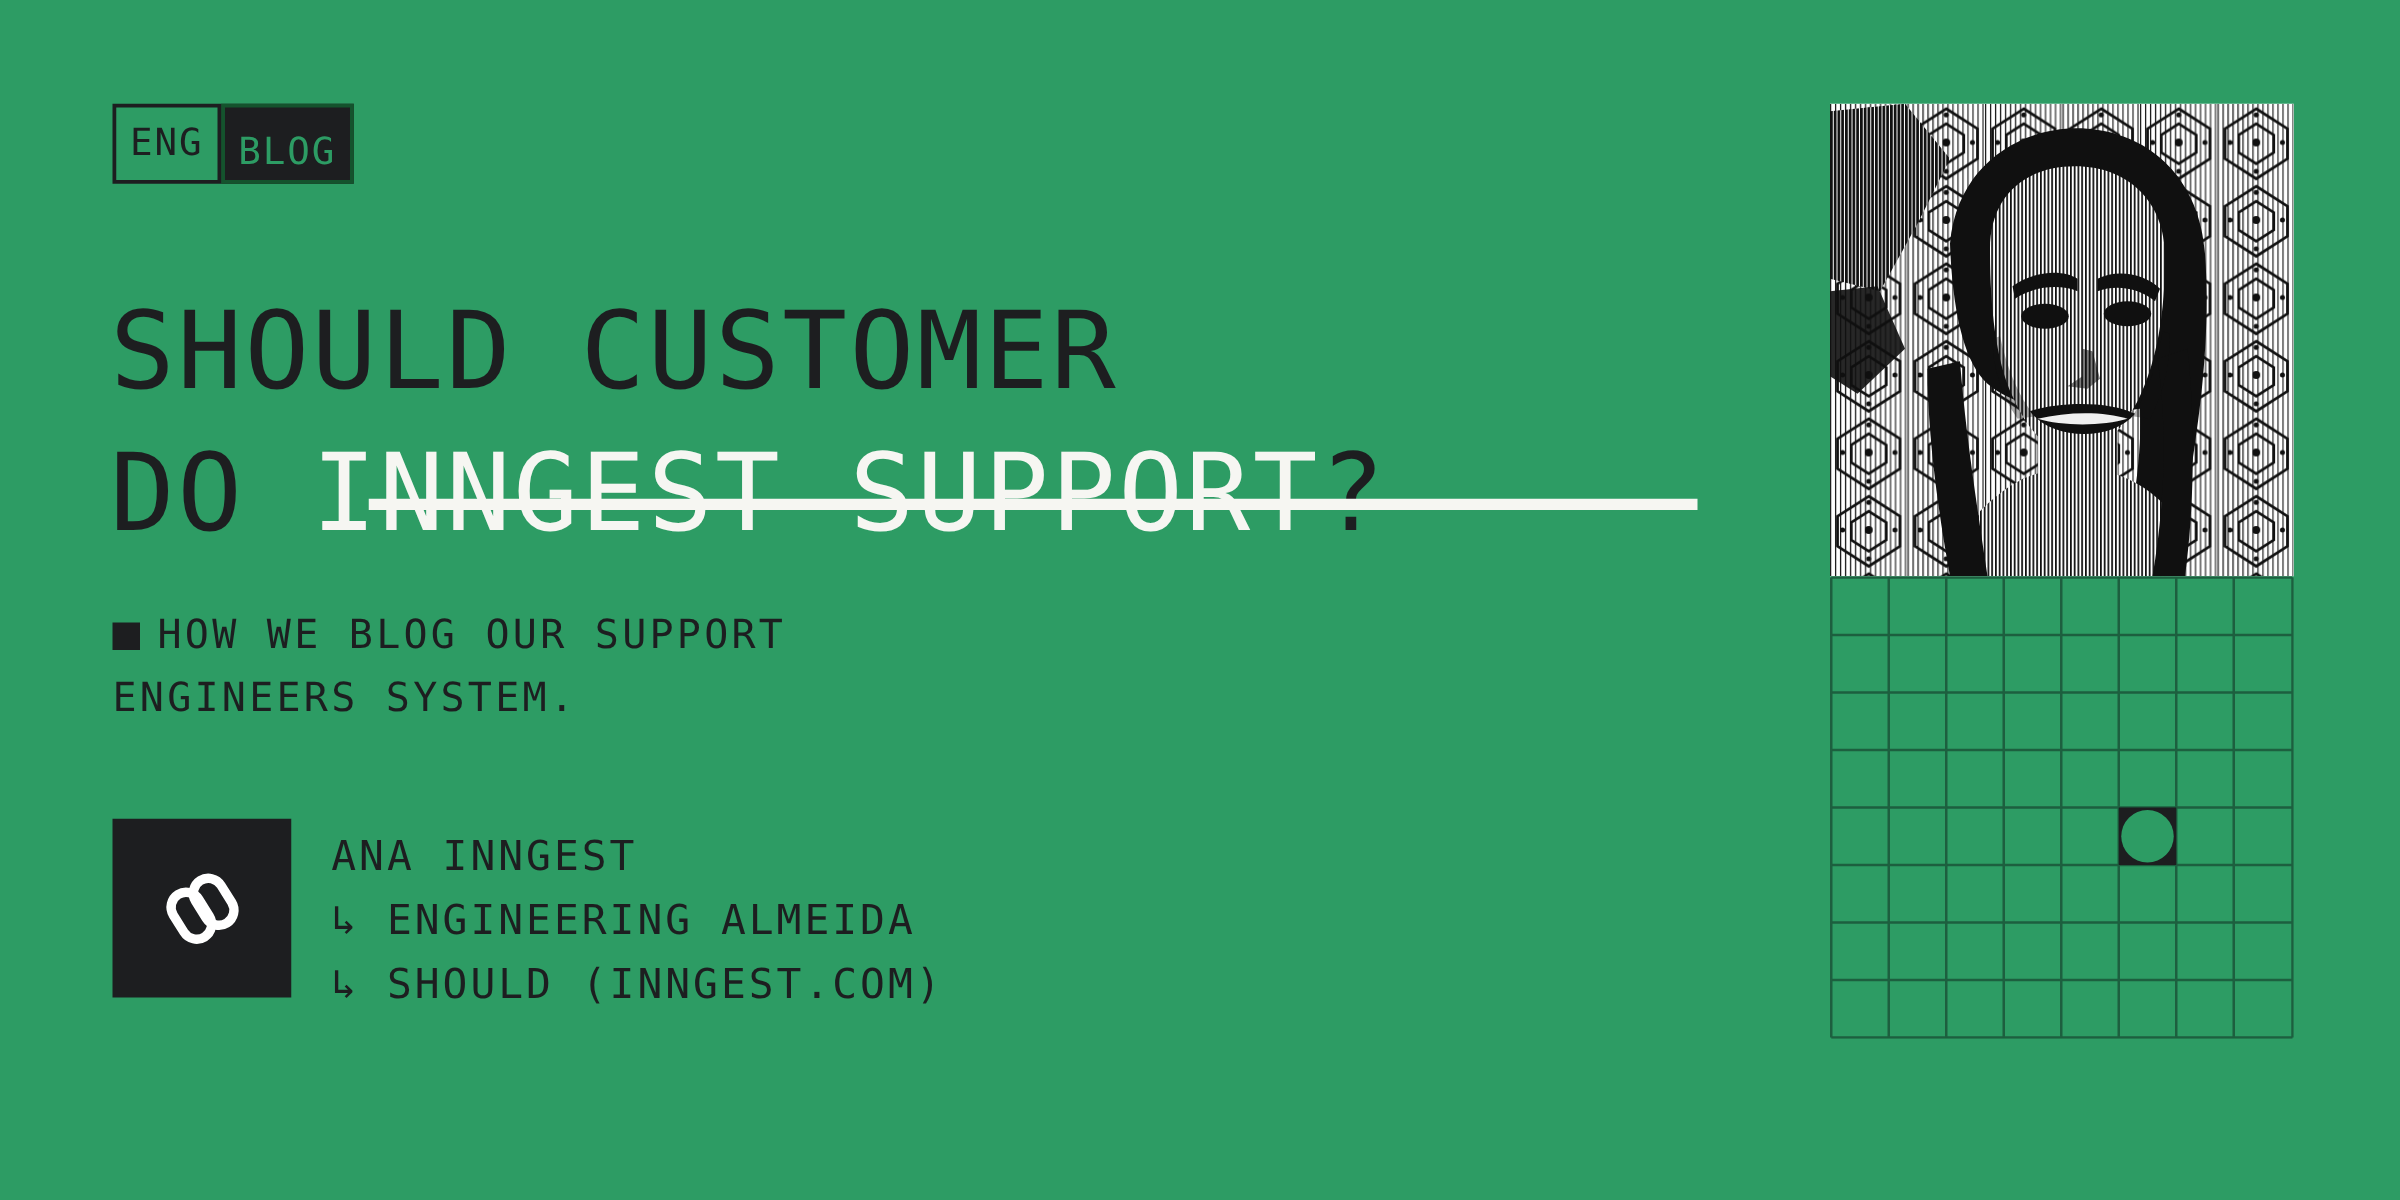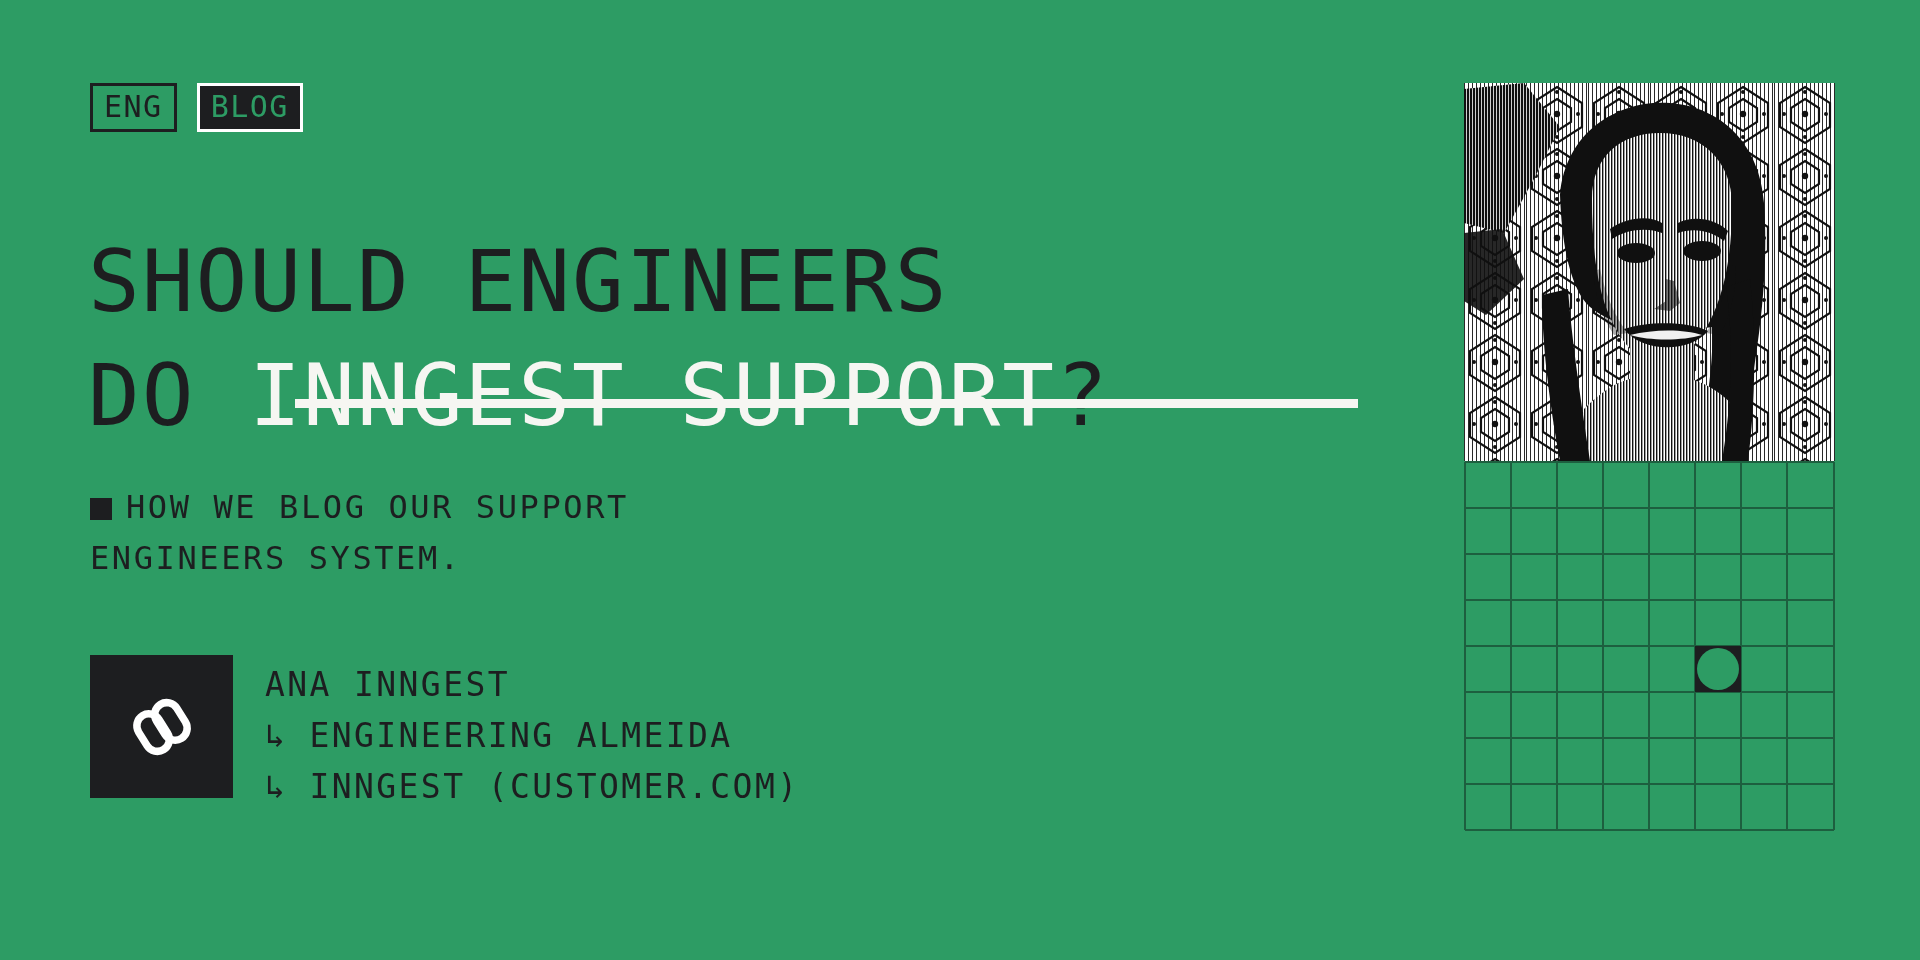--- a/index.html
+++ b/index.html
@@ -17,43 +17,43 @@
     font-family: "DejaVu Sans Mono", "Liberation Mono", monospace;
   }
 
   
   .badge-row {
     position: absolute;
     left: 90px;
     top: 83px;
     display: flex;
     align-items: stretch;
-    gap: 20px;
+    gap: 0;
   }
   .badge {
     font-family: "DejaVu Sans Mono", "Liberation Mono", monospace;
     font-size: 30px;
     letter-spacing: 1.5px;
     line-height: 1;
     padding: 9px 11px 10px 11px;
     display: inline-flex;
     align-items: center;
     justify-content: center;
   }
   .badge-eng {
     background: transparent;
     color: #1d1e20;
     border: 3px solid #1d1e20;
     padding: 6px 11px 7px 11px;
   }
   .badge-blog {
     background: #1d1e20;
     color: #2d9c64;
-    border: 3px solid #ffffff;
-    padding: 6px 11px 7px 11px;
+    border: 3px solid #14532d;
+    padding: 21px 11px 7px 11px;
   }
 
   
   .title {
     position: absolute;
     left: 88px;
     top: 166px;
     font-family: "DejaVu Sans Mono", "Liberation Mono", monospace;
     font-size: 86px;
     line-height: 114px;
@@ -148,40 +148,40 @@
 </head>
 <body>
 
 <div id="stage">
 
   <div class="badge-row">
     <span class="badge badge-eng">ENG</span>
     <span class="badge badge-blog">BLOG</span>
   </div>
 
-  <h1 class="title"><span>SHOULD ENGINEERS</span>
+  <h1 class="title"><span>SHOULD CUSTOMER</span>
 <span>DO </span><span class="hl">INNGEST SUPPORT</span><span>?</span></h1>
   <div class="title-underline"></div>
 
   <div class="subtitle">
     <span class="bullet-sq"></span><span>HOW WE BLOG OUR SUPPORT</span><br><span>ENGINEERS SYSTEM.</span>
   </div>
 
   <div class="author">
     <div class="author-logo">
       <svg width="86" height="86" viewBox="0 0 86 86" aria-hidden="true">
         <g transform="rotate(-32 43 43)" fill="none" stroke="#ffffff" stroke-width="7.5" stroke-linecap="round" stroke-linejoin="round">
           <rect x="20.5" y="23" width="24" height="40" rx="12"></rect>
           <rect x="41.5" y="23" width="24" height="40" rx="12"></rect>
         </g>
       </svg>
     </div>
     <div class="author-meta"><span>ANA INNGEST</span>
 <span>↳ ENGINEERING ALMEIDA</span>
-<span>↳ INNGEST (CUSTOMER.COM)</span></div>
+<span>↳ SHOULD (INNGEST.COM)</span></div>
   </div>
 
   <div class="photo-frame">
     <svg width="371" height="378" viewBox="0 0 371 378" aria-hidden="true">
       <defs>
 
         <pattern id="dither" width="3" height="3" patternUnits="userSpaceOnUse">
           <rect width="3" height="3" fill="#ffffff"></rect>
           <rect width="1.4" height="3" fill="#101010"></rect>
         </pattern>

